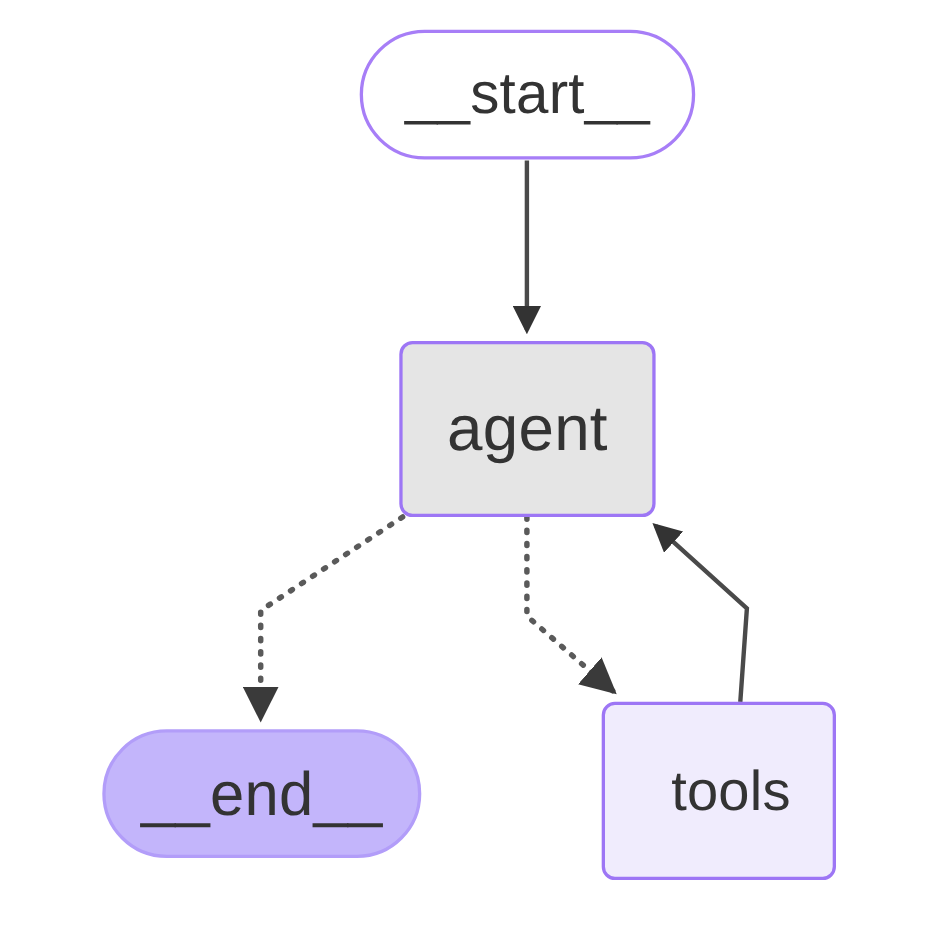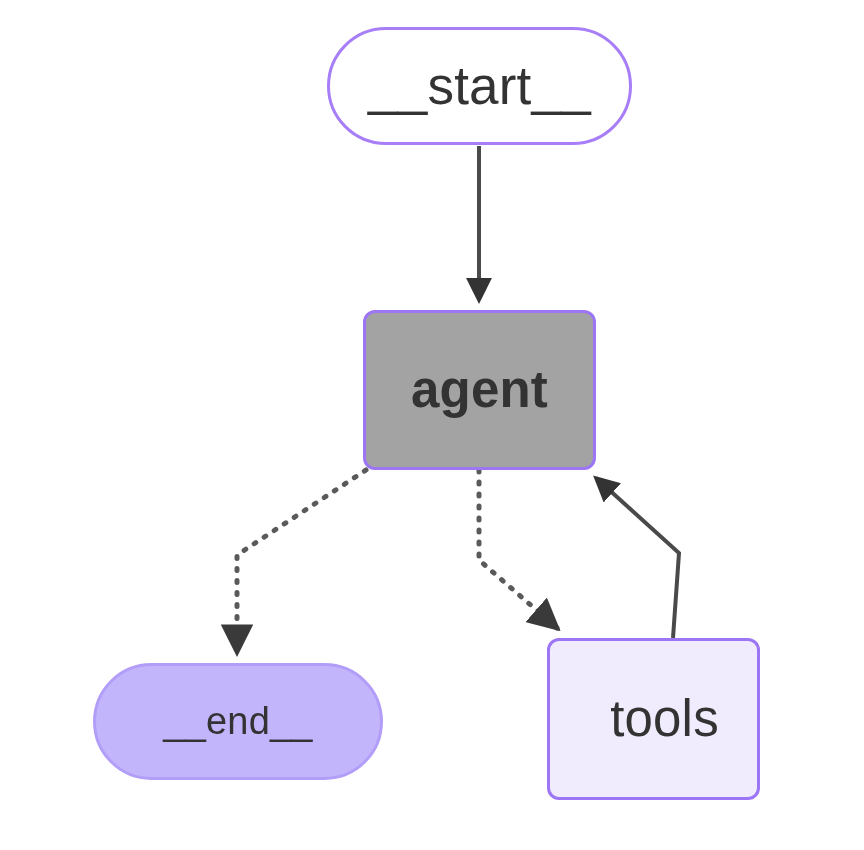--- a/index.html
+++ b/index.html
@@ -57,33 +57,32 @@
     height: 118px;
     background: #ffffff;
     border: 3px solid #a77ef7;
     font-size: 53px;
   }
   #node-agent {
     left: 363px;
     top: 310px;
     width: 233px;
     height: 160px;
-    background: #a3a3a3;
+    background: #e5e5e5;
     border: 3px solid #9d76f5;
-    font-size: 51px;
-    font-weight: bold;
+    font-size: 58px;
   }
   #node-end {
     left: 93px;
     top: 663px;
     width: 290px;
     height: 117px;
     background: #c3b5fb;
     border: 3px solid #b29df9;
-    font-size: 38px;
+    font-size: 56px;
   }
   #node-tools {
     left: 547px;
     top: 638px;
     width: 213px;
     height: 162px;
     background: #f0ecfd;
     border: 3px solid #9d76f5;
     font-size: 51px;
     padding-left: 22px;

